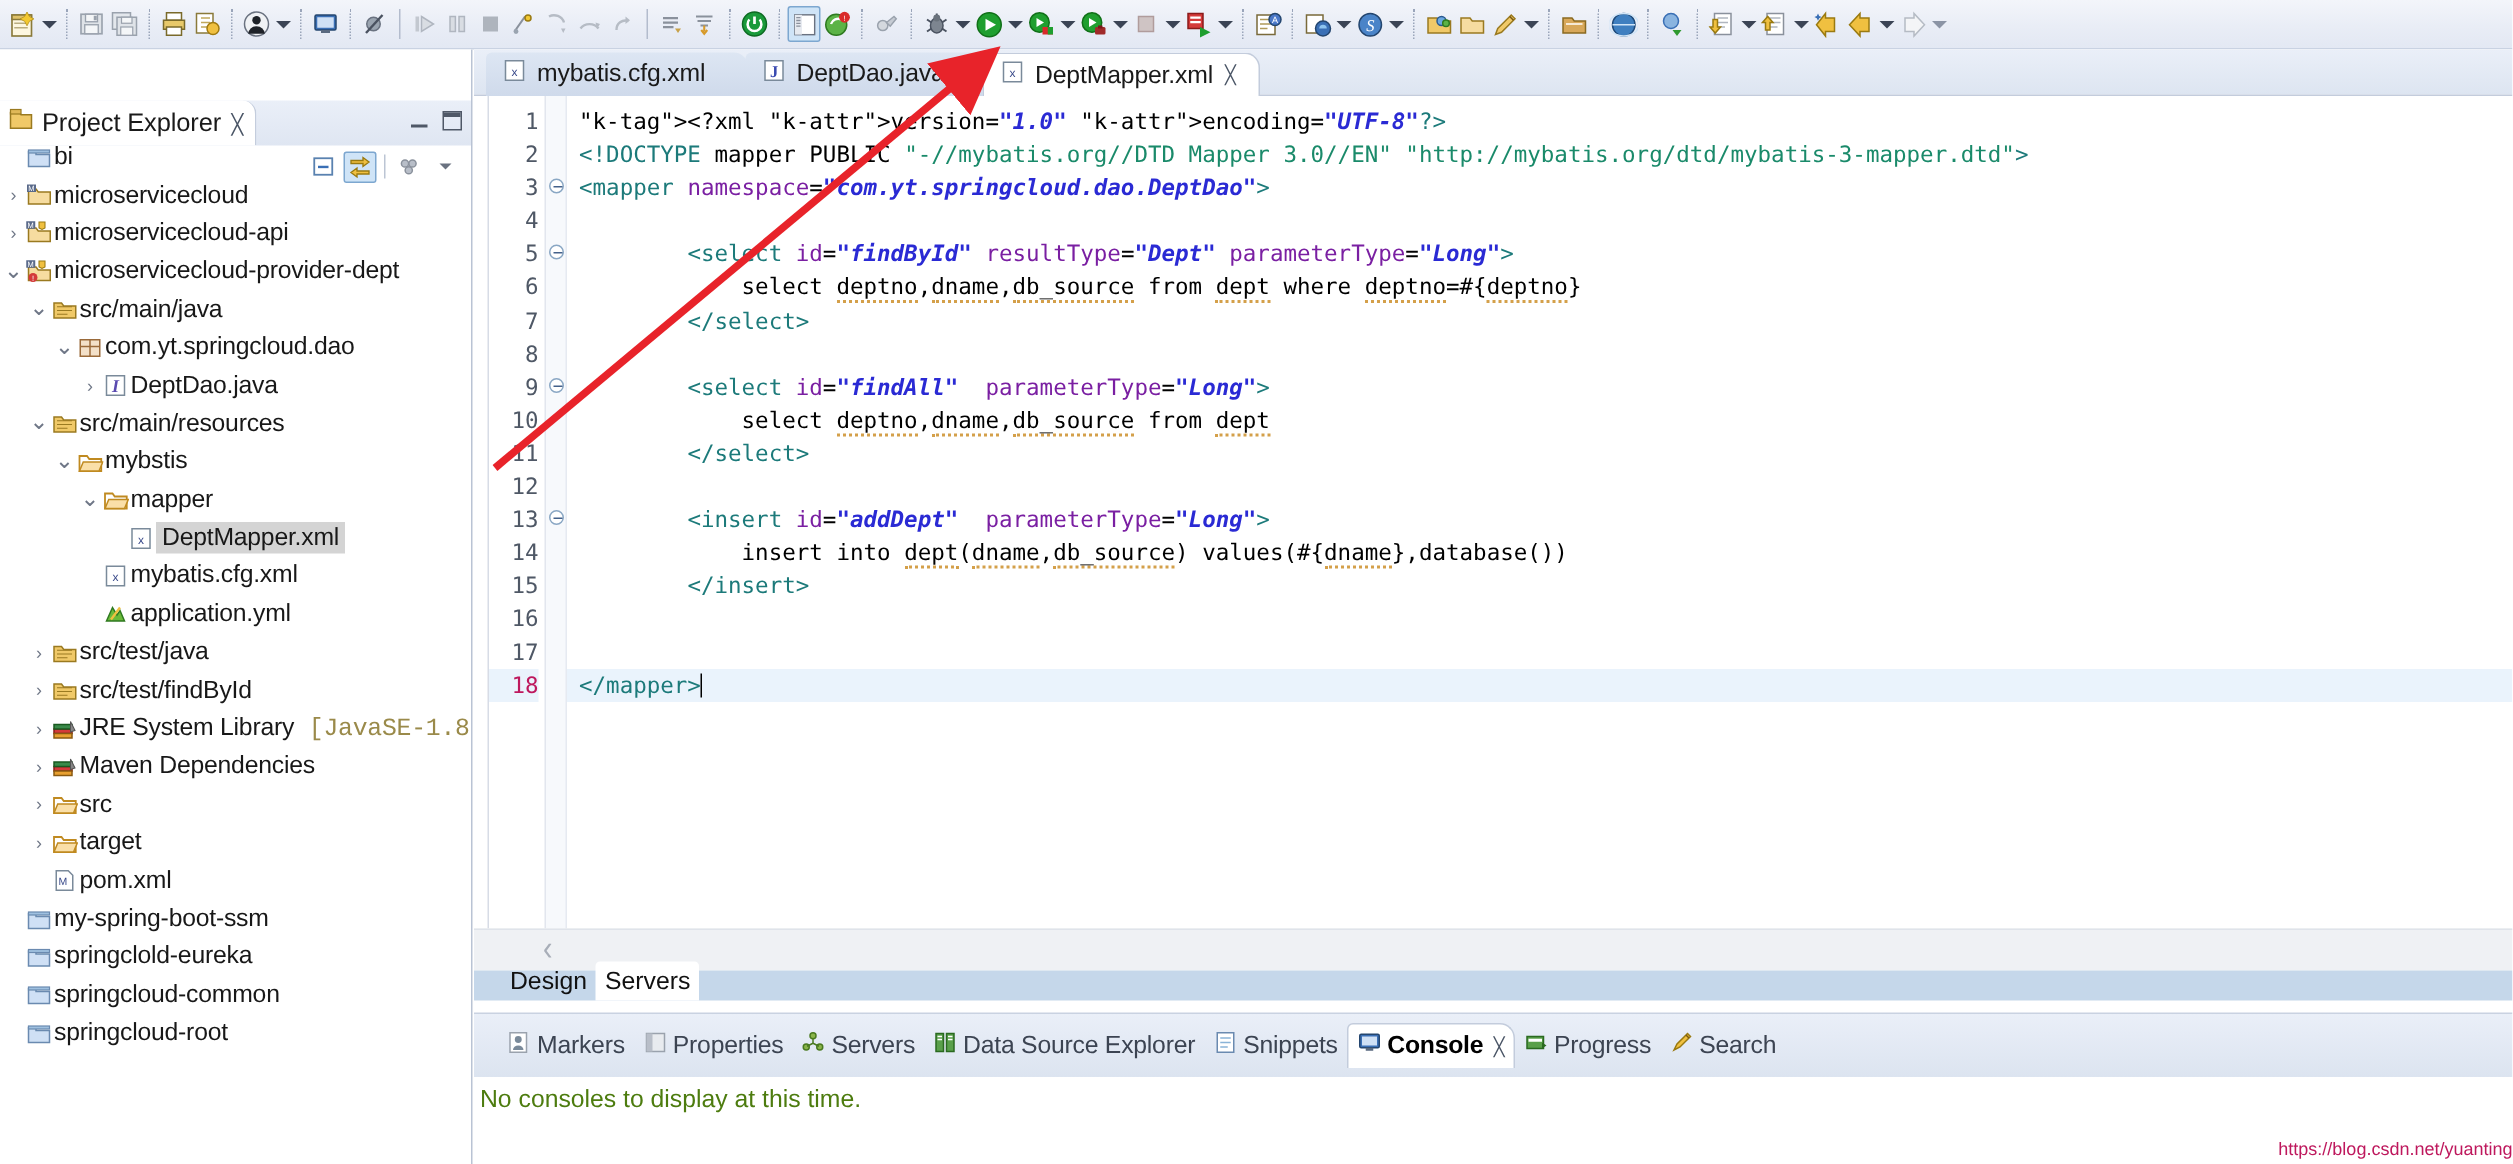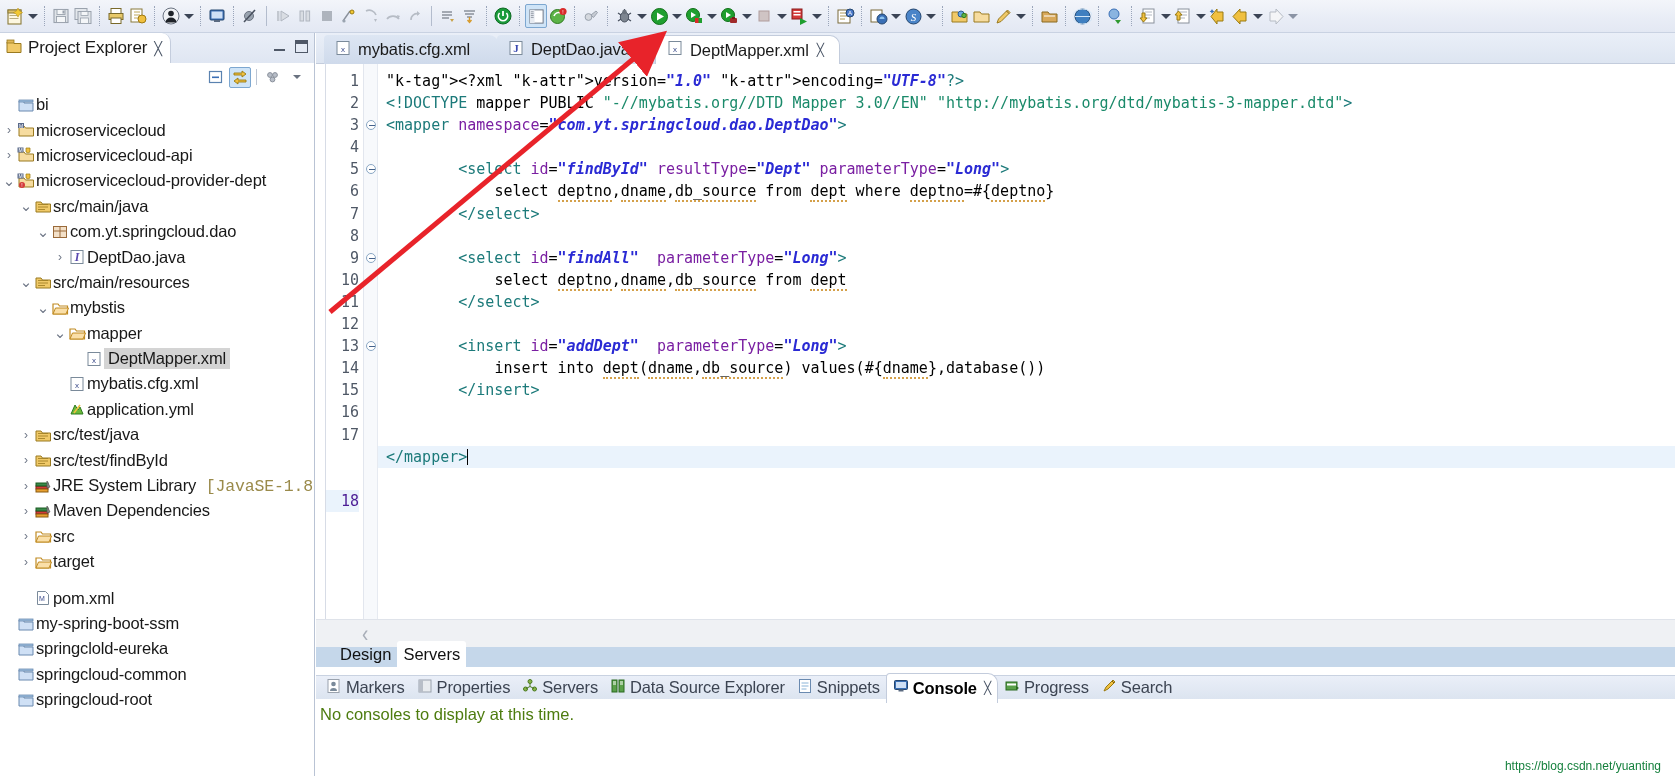--- a/index.html
+++ b/index.html
@@ -58,20 +58,21 @@
   .leftpanel {
     position: absolute; left: 0; top: 33px;
     width: 315px; height: 743px;
     background: #ffffff;
     border-right: 1px solid #b9c3d4;
   }
   .pe-tabrow {
     position: relative;
     height: 30px;
     background: linear-gradient(to bottom,#eaeff8,#dfe6f2);
+    margin-top: 34px;
   }
   .pe-tab {
     position: absolute; left: 0; top: 0;
     height: 30px;
     display: flex; align-items: center;
     padding: 0 8px 0 6px;
     background: #ffffff;
     border-top-right-radius: 9px;
     border-right: 1px solid #c4cddd;
   }
@@ -260,24 +261,24 @@
   .ds-tab.inactive { background: transparent; }
 
   
   .bottompanel {
     position: absolute; left: 316px; top: 675px;
     width: 1359px; height: 101px;
     background: #ffffff;
     border-top: 1px solid #c9d2e1;
   }
   .bv-tabstrip {
-    height: 23px;
+    height: 42px;
     background: linear-gradient(to bottom,#eaeff8,#dce4f0);
     display: flex; align-items: center;
-    padding-left: 4px;
+    padding-left: 16px;
   }
   .bv-tab {
     display: flex; align-items: center;
     height: 30px;
     padding: 0 6px;
     font-size: 16.5px;
     color: #3c4452;
     letter-spacing: -0.15px;
   }
   .bv-tab .bvtext { margin-left: 4px; }
@@ -288,22 +289,22 @@
     border-top-left-radius: 4px; border-top-right-radius: 10px;
     border: 1px solid #c3ccdc; border-bottom: none;
   }
   .bv-tab.active .bvclose { margin-left: 7px; font-size: 12px; font-weight: normal; color: #4a5566; }
   .bv-content {
     padding: 6px 0 0 4px;
     font-size: 16.5px;
     color: #4d7c0f;
   }
   .watermark {
-    position: absolute; right: 14px; bottom: 3px;
-    font-size: 12px; color: #15803d;
+    position: absolute; right: 0; bottom: 3px;
+    font-size: 12px; color: #be185d;
   }
 
   
   .annot {
     position: absolute; left: 0; top: 0;
     width: 1675px; height: 776px;
     pointer-events: none;
   }
 </style>
 </head>
@@ -906,21 +907,21 @@
         <div class="trow" style="padding-left: 19px;">
           <span class="twist">›</span>
           <span class="ticon">
             <svg width="18" height="18" viewBox="0 0 18 18">
               <path d="M2 5 h5 l1.5 2 h8 v8 h-14.5z" fill="#fff" stroke="#c08a20" stroke-width="1.2"></path>
               <path d="M2 15 l2.5 -6 h13 l-2.5 6z" fill="#fadfa8" stroke="#c08a20" stroke-width="1"></path>
             </svg>
           </span>
           <span class="tlabel">target</span>
         </div>
-        <div class="trow" style="padding-left: 19px; margin-top: 11px;">
+        <div class="trow" style="padding-left: 19px;">
           <span class="twist none"></span>
           <span class="ticon">
             <svg width="18" height="18" viewBox="0 0 18 18">
               <path d="M3.5 2.5 h8 l3 3 v10 h-11z" fill="#fff" stroke="#7a8a9a"></path>
               <text x="8" y="12" font-size="7" fill="#3a4a8a" text-anchor="middle" font-family="sans-serif">M</text>
             </svg>
           </span>
           <span class="tlabel">pom.xml</span>
         </div>
         <div class="trow" style="padding-left: 2px;">
@@ -1006,21 +1007,21 @@
           <div class="ln">8</div>
           <div class="ln">9</div>
           <div class="ln">10</div>
           <div class="ln">11</div>
           <div class="ln">12</div>
           <div class="ln">13</div>
           <div class="ln">14</div>
           <div class="ln">15</div>
           <div class="ln">16</div>
           <div class="ln">17</div>
-          <div class="ln" style="background: rgb(234, 243, 252); color: #4c1d95; margin-top: 44px;">18</div>
+          <div class="ln" style="background: rgb(234, 243, 252); color: #be185d;">18</div>
         </div>
       <div class="foldcol">
           <div class="fl"></div>
           <div class="fl"></div>
           <div class="fl"><span></span></div>
           <div class="fl"></div>
           <div class="fl"><span></span></div>
           <div class="fl"></div>
           <div class="fl"></div>
           <div class="fl"></div>

